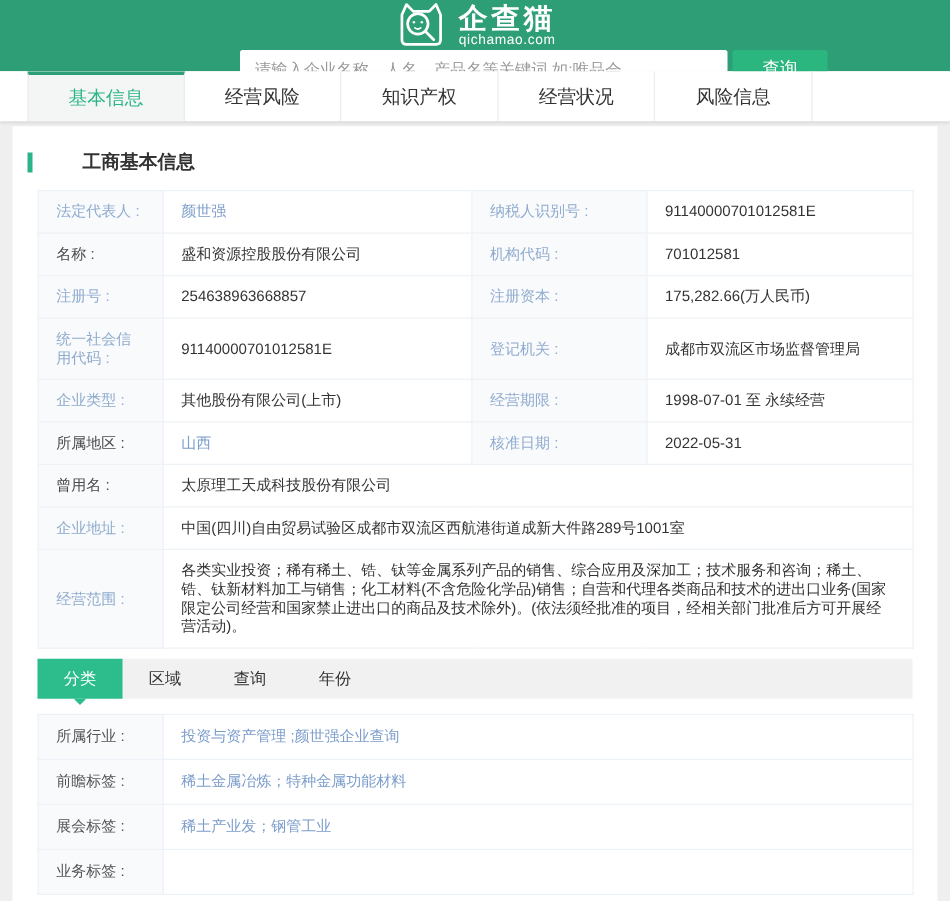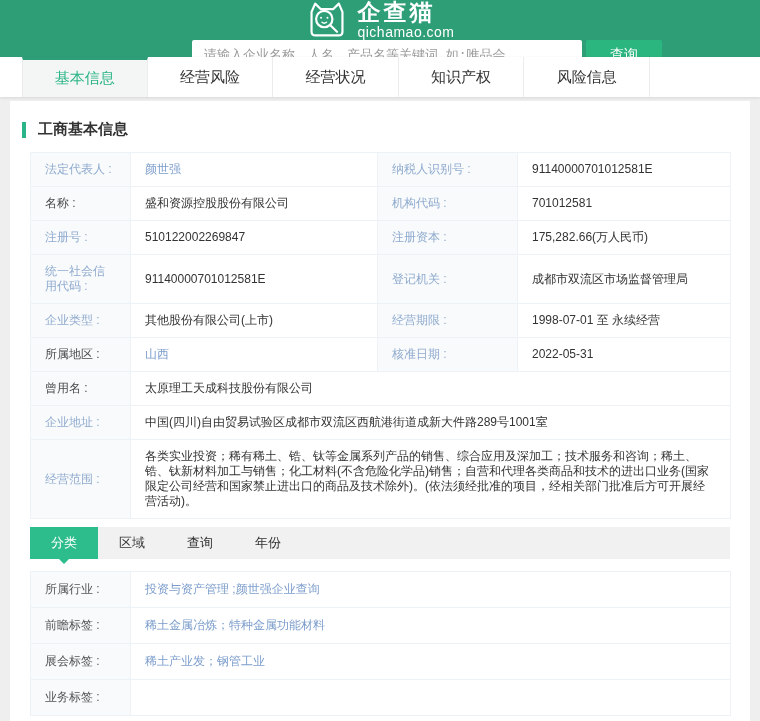--- a/index.html
+++ b/index.html
@@ -5,41 +5,41 @@
   * { margin:0; padding:0; box-sizing:border-box; }
   html,body { width:760px; height:721px; overflow:hidden; background:#efefef;
     font-family:"Liberation Sans", sans-serif; }
 
   
   .header { height:57px; background:#2e9e77; display:flex; align-items:center; padding:0 20px;flex-direction:column; }
   .logo { display:flex; align-items:center; cursor:pointer; }
   .logo-icon { width:44px; height:40px; margin-right:8px; }
   .logo-text { color:#fff; }
   .logo-text .cn { font-size:23px; font-weight:bold; letter-spacing:3px; line-height:1.05; }
-  .logo-text .en { font-size:14px; letter-spacing:.5px; }
+  .logo-text .en { font-size:11px; letter-spacing:.5px; }
   .search-area { margin-left:94px; display:flex; align-items:center; }
   .search-input { width:390px; height:30px; border:none; outline:none; padding:0 12px;
-    font-size:13px; color:#333; border-radius:2px; font-family:Liberation Mono, monospace; }
+    font-size:13px; color:#333; border-radius:2px; font-family:Liberation Sans, sans-serif; }
   .search-input::placeholder { color:#9a9a9a; }
   .search-btn { width:76px; height:30px; margin-left:4px; background:#2bb57f; color:#fff;
     border:none; font-size:14px; border-radius:2px; cursor:pointer; font-family:inherit; }
 
   
   .nav { background:#fff; height:40px; display:flex; padding-left:22px; overflow:hidden;
     box-shadow:0 1px 3px rgba(0,0,0,.10); position:relative; z-index:2; }
   .nav-tab { width:125.6px; flex:0 0 auto; display:flex; align-items:center; justify-content:center;
     font-size:15px; color:#333; border-right:1px solid #ececec; cursor:pointer; height:40px; }
   .nav-tab:first-child { border-left:1px solid #ececec; }
   .nav-tab.active { color:#2bb585; background:#f3f6f5; border-top:3px solid #2e9e77; }
 
   
   .page { padding:4px 10px 0; }
   .card { background:#fff; min-height:617px; padding:1px 20px 20px; }
 
-  .section-title { margin:18px 0 13px -8px; display:flex; align-items:center; }
+  .section-title { margin:18px 0 13px -8px; display:flex; align-items:center;gap:28px; }
   .section-title .bar { width:4px; height:16px; background:#2bb48a; margin-right:12px; }
   .section-title h2 { font-size:15px; color:#333; font-weight:bold; }
 
   
   table { border-collapse:collapse; table-layout:fixed; }
   .info-table { width:700px; font-size:12px; }
   .info-table td { border:1px solid #edf2f6; padding:9px 14px; color:#333; line-height:15px;
     word-break:break-all; }
   td.lbl { background:#f8fafc; color:#90abce;margin-top:16px; }
   td.lbl.dark { color:#4a4a4a; }
@@ -80,22 +80,22 @@
   </div>
   <div class="search-area">
     <input class="search-input" type="text" placeholder="请输入企业名称、人名、产品名等关键词,如:唯品会" style="">
     <button class="search-btn">查询</button>
   </div>
 </div>
 
 <div class="nav">
   <div class="nav-tab active">基本信息</div>
   <div class="nav-tab">经营风险</div>
+  <div class="nav-tab">知识产权</div>
   <div class="nav-tab">经营状况</div>
-  <div class="nav-tab">知识产权</div>
   <div class="nav-tab">风险信息</div>
 </div>
 
 <div class="page">
   <div class="card">
 
     <div class="section-title">
       <span class="bar"></span>
       <h2>工商基本信息</h2>
     </div>
@@ -115,21 +115,21 @@
         <td>91140000701012581E</td>
       </tr>
       <tr>
         <td class="lbl dark">名称 :</td>
         <td>盛和资源控股股份有限公司</td>
         <td class="lbl">机构代码 :</td>
         <td>701012581</td>
       </tr>
       <tr>
         <td class="lbl">注册号 :</td>
-        <td>510122002269847</td>
+        <td>254638963668857</td>
         <td class="lbl">注册资本 :</td>
         <td>175,282.66(万人民币)</td>
       </tr>
       <tr>
         <td class="lbl">统一社会信用代码 :</td>
         <td>91140000701012581E</td>
         <td class="lbl">登记机关 :</td>
         <td>成都市双流区市场监督管理局</td>
       </tr>
       <tr>

